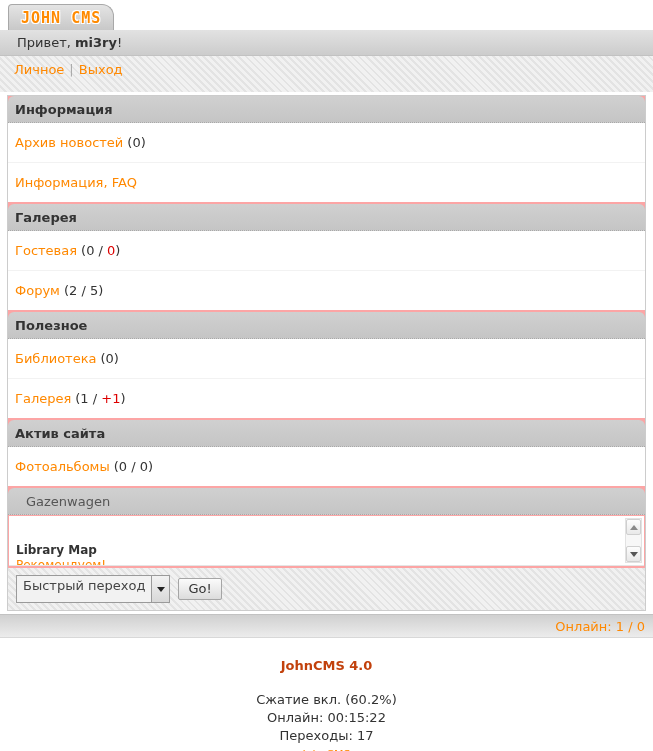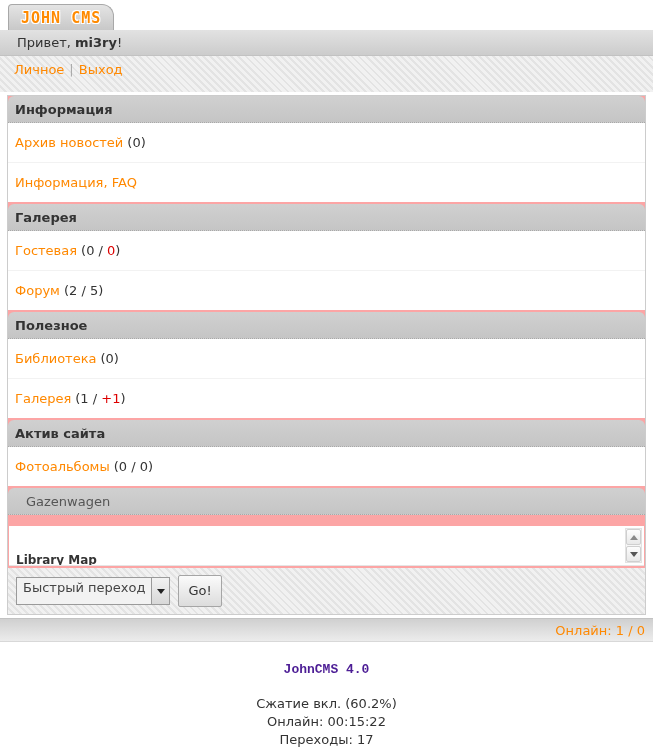--- a/index.html
+++ b/index.html
@@ -72,22 +72,22 @@
     padding: 12px 7px;
     border-bottom: 1px solid #f2f2f2;
     background:#fff;
   }
   .menu-item:last-child { border-bottom: none; }
   .menu-item .cnt-wrap { margin-left: 4px; }
 
   
   .widget-view {
     position: relative;
-    height: 40px;
-    margin: 11px 1px 2px 1px;
+    height: 50px;
+    margin: 1px 1px 2px 1px;
     border-bottom: 1px solid #e5e5e5;
     overflow: hidden;
     background:#fff;
   }
   .widget-content { padding: 27px 24px 0 7px; }
   .widget-heading { font-weight: bold; font-size: 12px; color:#333; }
   .widget-link { font-size: 12px; display:inline-block; text-decoration: underline; }
   .vscroll {
     position:absolute; top:2px; right:2px; bottom:2px; width:17px;
     background:#f7f7f7; border:1px solid #e2e2e2;
@@ -111,41 +111,41 @@
     border:1px solid #9a9a9a; background:#f2f2f2; height:28px;
   }
   .fake-select .sel-text { padding: 0 6px; line-height:20px; color:#444; }
   .fake-select .sel-arrow {
     width:18px; background:linear-gradient(180deg,#f2f2f2,#d8d8d8);
     border-left:1px solid #9a9a9a;
     display:flex; align-items:center; justify-content:center;
   }
   .sel-tri { width:0; height:0; border-left:4px solid transparent; border-right:4px solid transparent; border-top:5px solid #222; }
   .go-btn {
-    height:32px; padding: 0 9px; line-height:20px;
+    height:22px; padding: 0 9px; line-height:20px;
     background: linear-gradient(180deg,#fbfbfb,#dcdcdc);
     border:1px solid #a5a5a5; border-radius:2px;
     color:#333; font-size:13px;
     font-family: "DejaVu Sans", "Liberation Sans", sans-serif;
     cursor:pointer;
   }
 
   
   .status-bar {
     margin-top: 3px;
     height: 24px; line-height: 23px;
     background: linear-gradient(180deg,#d0d0d0,#ececec);
     border-top: 1px solid #c2c2c2;
     border-bottom: 1px solid #d8d8d8;
     text-align: right; padding-right: 8px;
   }
 
   
   .footer { text-align:center; margin-top: 20px; }
-  .footer .version { font-weight:bold; color:#4c1d95;font-family:Liberation Mono, monospace; }
+  .footer .version { font-weight:bold; color:#c2410c; }
   .footer .info { margin-top: 18px; line-height: 18px; color:#333; }
   .footer .site-link { font-size: 11px; display:inline-block; margin-top: 1px; }
 </style>
 </head>
 <body>
 
 
 
 
 <div class="logo-tab">

